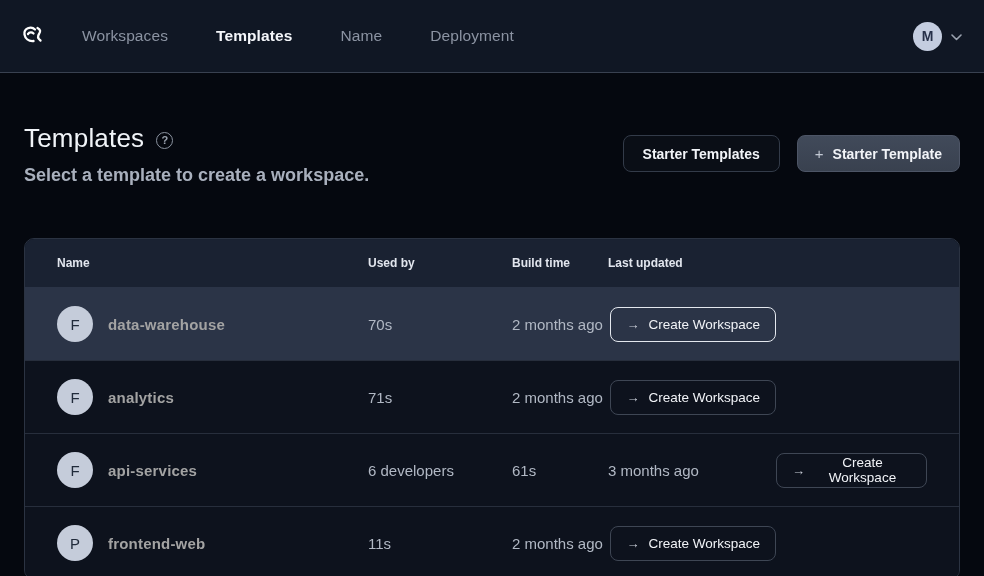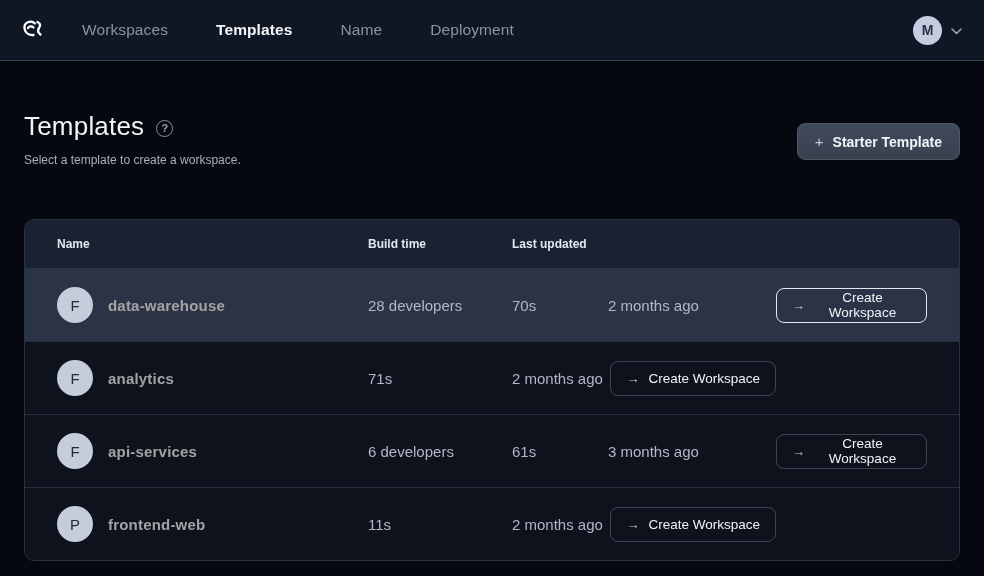--- a/index.html
+++ b/index.html
@@ -6,21 +6,21 @@
   html, body { width: 984px; height: 576px; overflow: hidden; }
   body {
     background: #05080f;
     font-family: "Liberation Sans", "DejaVu Sans", sans-serif;
     color: #e9edf3;
     -webkit-font-smoothing: antialiased;
   }
 
   
   .topnav {
-    height: 61px;
+    height: 73px;
     background: #101724;
     border-bottom: 1px solid #394150;
     display: flex;
     align-items: center;
     padding: 0 22px 0 16px;
   }
   .logo { display: flex; align-items: center; margin-right: 36px; }
   .nav-links { display: flex; align-items: center; gap: 48px; }
   .nav-link {
     font-size: 15.5px;
@@ -46,21 +46,21 @@
     align-items: flex-start;
   }
   .title-row { display: flex; align-items: center; gap: 12px; }
   .page-title { font-size: 26px; font-weight: 500; color: #f1f4f8; letter-spacing: .2px; }
   .help-icon {
     width: 17px; height: 17px; border-radius: 50%;
     border: 1.5px solid #8b93a0; color: #9aa2ae;
     display: flex; align-items: center; justify-content: center;
     font-size: 11px; font-weight: 600; margin-top: 3px;
   }
-  .page-subtitle { margin-top: 11px; font-size: 12px; color: #a9b0bd; }
+  .page-subtitle { margin-top: 11px; font-size: 18px; color: #a9b0bd; font-weight: bold; }
 
   .head-actions { display: flex; gap: 17px; margin-top: 12px; }
   .btn {
     height: 37px; border-radius: 8px;
     display: inline-flex; align-items: center; justify-content: center;
     font-size: 14px; font-weight: 600; cursor: pointer;
     font-family: inherit; color: #f2f4f8;
   }
   .btn-secondary {
     background: #0a0e16;
@@ -155,41 +155,42 @@
 
   <div class="page-head">
     <div>
       <div class="title-row">
         <h1 class="page-title">Templates</h1>
         <span class="help-icon">?</span>
       </div>
       <div class="page-subtitle">Select a template to create a workspace.</div>
     </div>
     <div class="head-actions">
+      <button class="btn btn-secondary">Starter Templates</button>
       <button class="btn btn-primary">
         <span class="plus-icon">+</span>
         <span>Starter Template</span>
       </button>
     </div>
   </div>
 
   <div class="table">
     <div class="thead">
       <div>Name</div>
+      <div>Used by</div>
       <div>Build time</div>
       <div>Last updated</div>
       <div></div>
     </div>
     <div id="table-body">
   <div class="trow highlight">
     <div class="name-cell">
       <span class="avatar">F</span>
       <span class="tname">data-warehouse</span>
     </div>
-    <div class="plain">28 developers</div>
     <div class="plain">70s</div>
     <div class="plain">2 months ago</div>
     <div class="action-cell">
       <button class="cw-btn bright">
         <span class="arrow">→</span>
         <span class="cw-label">Create Workspace</span>
       </button>
     </div>
   </div>
 

